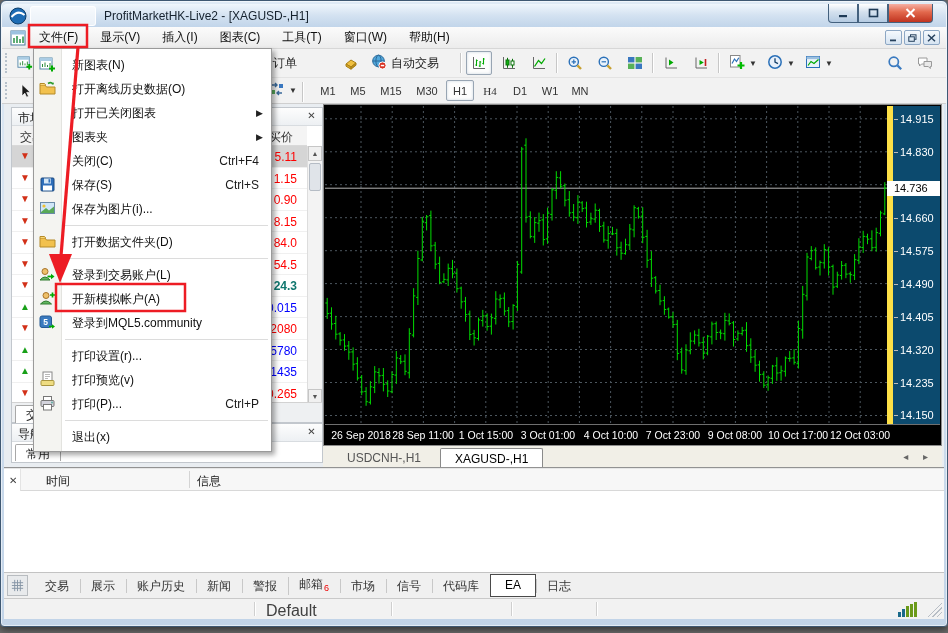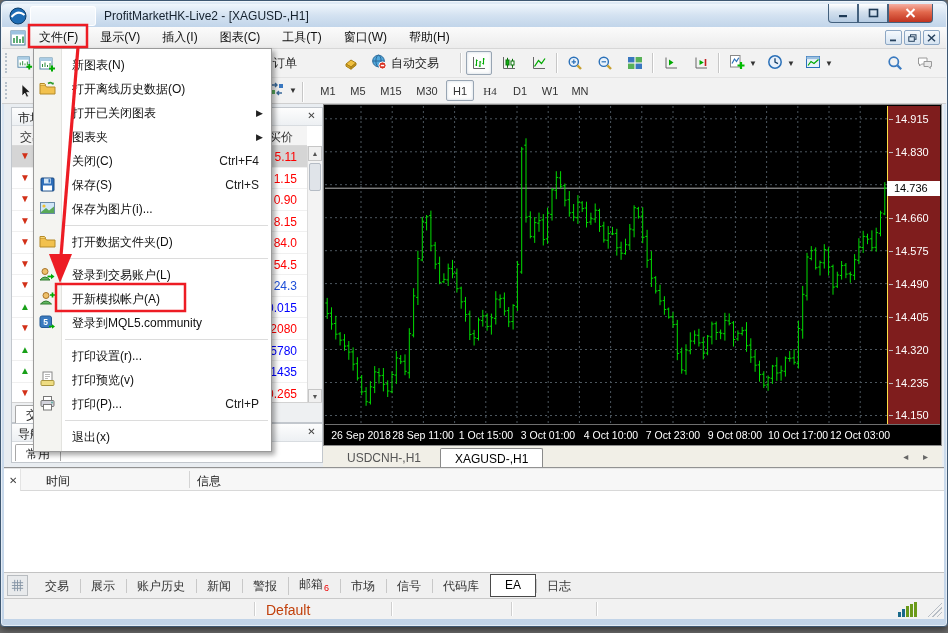--- a/index.html
+++ b/index.html
@@ -59,21 +59,21 @@
 .ficon{position:absolute;left:5px;top:3px;width:18px;height:18px}
 .ficon svg{width:17px;height:17px}
 .flabel{margin-left:38px;white-space:nowrap}
 .fshort{position:absolute;right:12px;color:#1a1a1a}
 .fsub{position:absolute;right:8px;font-size:9px;color:#222}
 .fsep{height:9px;position:relative}
 .fsep::after{content:"";position:absolute;left:31px;right:3px;top:4px;border-top:1px solid #dcdcdc}
 
 .cw{position:absolute;left:322px;top:103px;width:619px;height:342px;background:#000;border:1px solid #8c8c8c}
 .plot{position:absolute;left:1px;top:1px;width:562px;height:318px}
-.paxis{position:absolute;left:563px;right:1px;top:1px;bottom:21px;background:#7f1d1d;border-left:1px solid #fde047}
+.paxis{position:absolute;left:563px;right:1px;top:1px;bottom:21px;background:#0c4a6e;border-left:6px solid #fde047}
 .ptick{position:absolute;left:7px;font-size:11px;color:#fff;white-space:nowrap}
 .ptick::before{content:"";position:absolute;left:-6px;top:6px;width:4px;border-top:1px solid #bbb}
 .cprice{position:absolute;left:563px;right:1px;height:15px;background:#fff;color:#000;font-size:11px;line-height:15px;padding-left:7px;z-index:3}
 .daxis{position:absolute;left:1px;right:1px;bottom:1px;height:20px;background:#000;border-top:1px solid #6f6f6f}
 .dlab{position:absolute;top:4px;font-size:10.5px;color:#fff;transform:translateX(-50%);white-space:nowrap}
 .chead{position:absolute;left:8px;top:4px;font-size:11px;color:#e2e2e2;display:flex;gap:5px;align-items:center}
 .chead .tri{font-size:7px;color:#cfcfcf}
 .ctabs{position:absolute;left:322px;top:445px;width:619px;height:22px;background:#f1efe7;border-bottom:1px solid #cfccc2}
 .ctab{position:absolute;top:2px;height:20px;font-size:12px;line-height:18px;padding:1px 14px;color:#555;white-space:nowrap}
 .ctab.act{background:#fff;border:1px solid #8a8a8a;border-bottom:1px solid #fff;border-radius:2px 2px 0 0;color:#000}
@@ -86,21 +86,21 @@
 .thline{position:absolute;left:168px;top:2px;bottom:2px;border-left:1px solid #d4d4d4}
 .ttabs{position:absolute;left:0;right:0;bottom:0;height:26px;background:#f0f0f0;border-top:1px solid #c3c3c3;display:flex;align-items:center;padding-left:30px}
 .gridbtn{position:absolute;left:3px;top:2px;width:21px;height:21px;background:#e8eaec;border:1px solid #b8bcc0}
 .gridbtn svg{width:15px;height:15px;margin:2px}
 .ttab{position:relative;font-size:12px;color:#333;padding:0 11px;white-space:nowrap;line-height:24px}
 .ttab+.ttab::before{content:"";position:absolute;left:0;top:5px;bottom:5px;border-left:1px solid #c8c8c8}
 .ttab.act{background:#fff;border:1px solid #4a4a4a;line-height:21px;height:23px;padding:0 14px;color:#000;z-index:2}
 .ttab.act::before{display:none}
 .tbadge{color:#e00;font-size:9px;vertical-align:-3px;margin-left:1px}
 
-.status{position:absolute;left:3px;right:3px;top:597px;height:21px;background:#f2f2f2;border-top:1px solid #c9c9c9;font-size:14px;color:#c2410c}
+.status{position:absolute;left:3px;right:3px;top:597px;height:21px;background:#f2f2f2;border-top:1px solid #c9c9c9;font-size:16px;color:#404040}
 .ssep{position:absolute;top:3px;bottom:3px;border-left:1px solid #cfcfcf;border-right:1px solid #fff}
 .sprofile{position:absolute;left:262px;top:3px}
 .conn{position:absolute;right:26px;top:3px;width:20px;height:15px}
 .rgrip{position:absolute;right:2px;bottom:2px;width:15px;height:15px;background:
 linear-gradient(135deg,transparent 50%,#b8bec6 50%,#b8bec6 55%,transparent 55%,transparent 65%,#b8bec6 65%,#b8bec6 70%,transparent 70%,transparent 80%,#b8bec6 80%,#b8bec6 85%,transparent 85%)}
 
 #annot{position:absolute;inset:0;z-index:100;pointer-events:none}
 </style>
 </head>
 <body>
@@ -363,21 +363,21 @@
         <div class="mwrow">
           <span class="mwarrow" style="color: rgb(210, 48, 24);">▼</span>
           <span class="mwbid" style="color: rgb(255, 0, 0);">84.0</span>
         </div>
         <div class="mwrow">
           <span class="mwarrow" style="color: rgb(210, 48, 24);">▼</span>
           <span class="mwbid" style="color: rgb(255, 0, 0);">54.5</span>
         </div>
         <div class="mwrow">
           <span class="mwarrow" style="color: rgb(210, 48, 24);">▼</span>
-          <span class="mwbid" style="color: #1d4ed8;">24.3</span>
+          <span class="mwbid" style="color: #0f766e; font-weight: bold;">24.3</span>
         </div>
         <div class="mwrow">
           <span class="mwarrow" style="color: rgb(24, 160, 24);">▲</span>
           <span class="mwbid" style="color: rgb(0, 0, 255);">0.015</span>
         </div>
         <div class="mwrow">
           <span class="mwarrow" style="color: rgb(210, 48, 24);">▼</span>
           <span class="mwbid" style="color: rgb(255, 0, 0);">2080</span>
         </div>
         <div class="mwrow">

